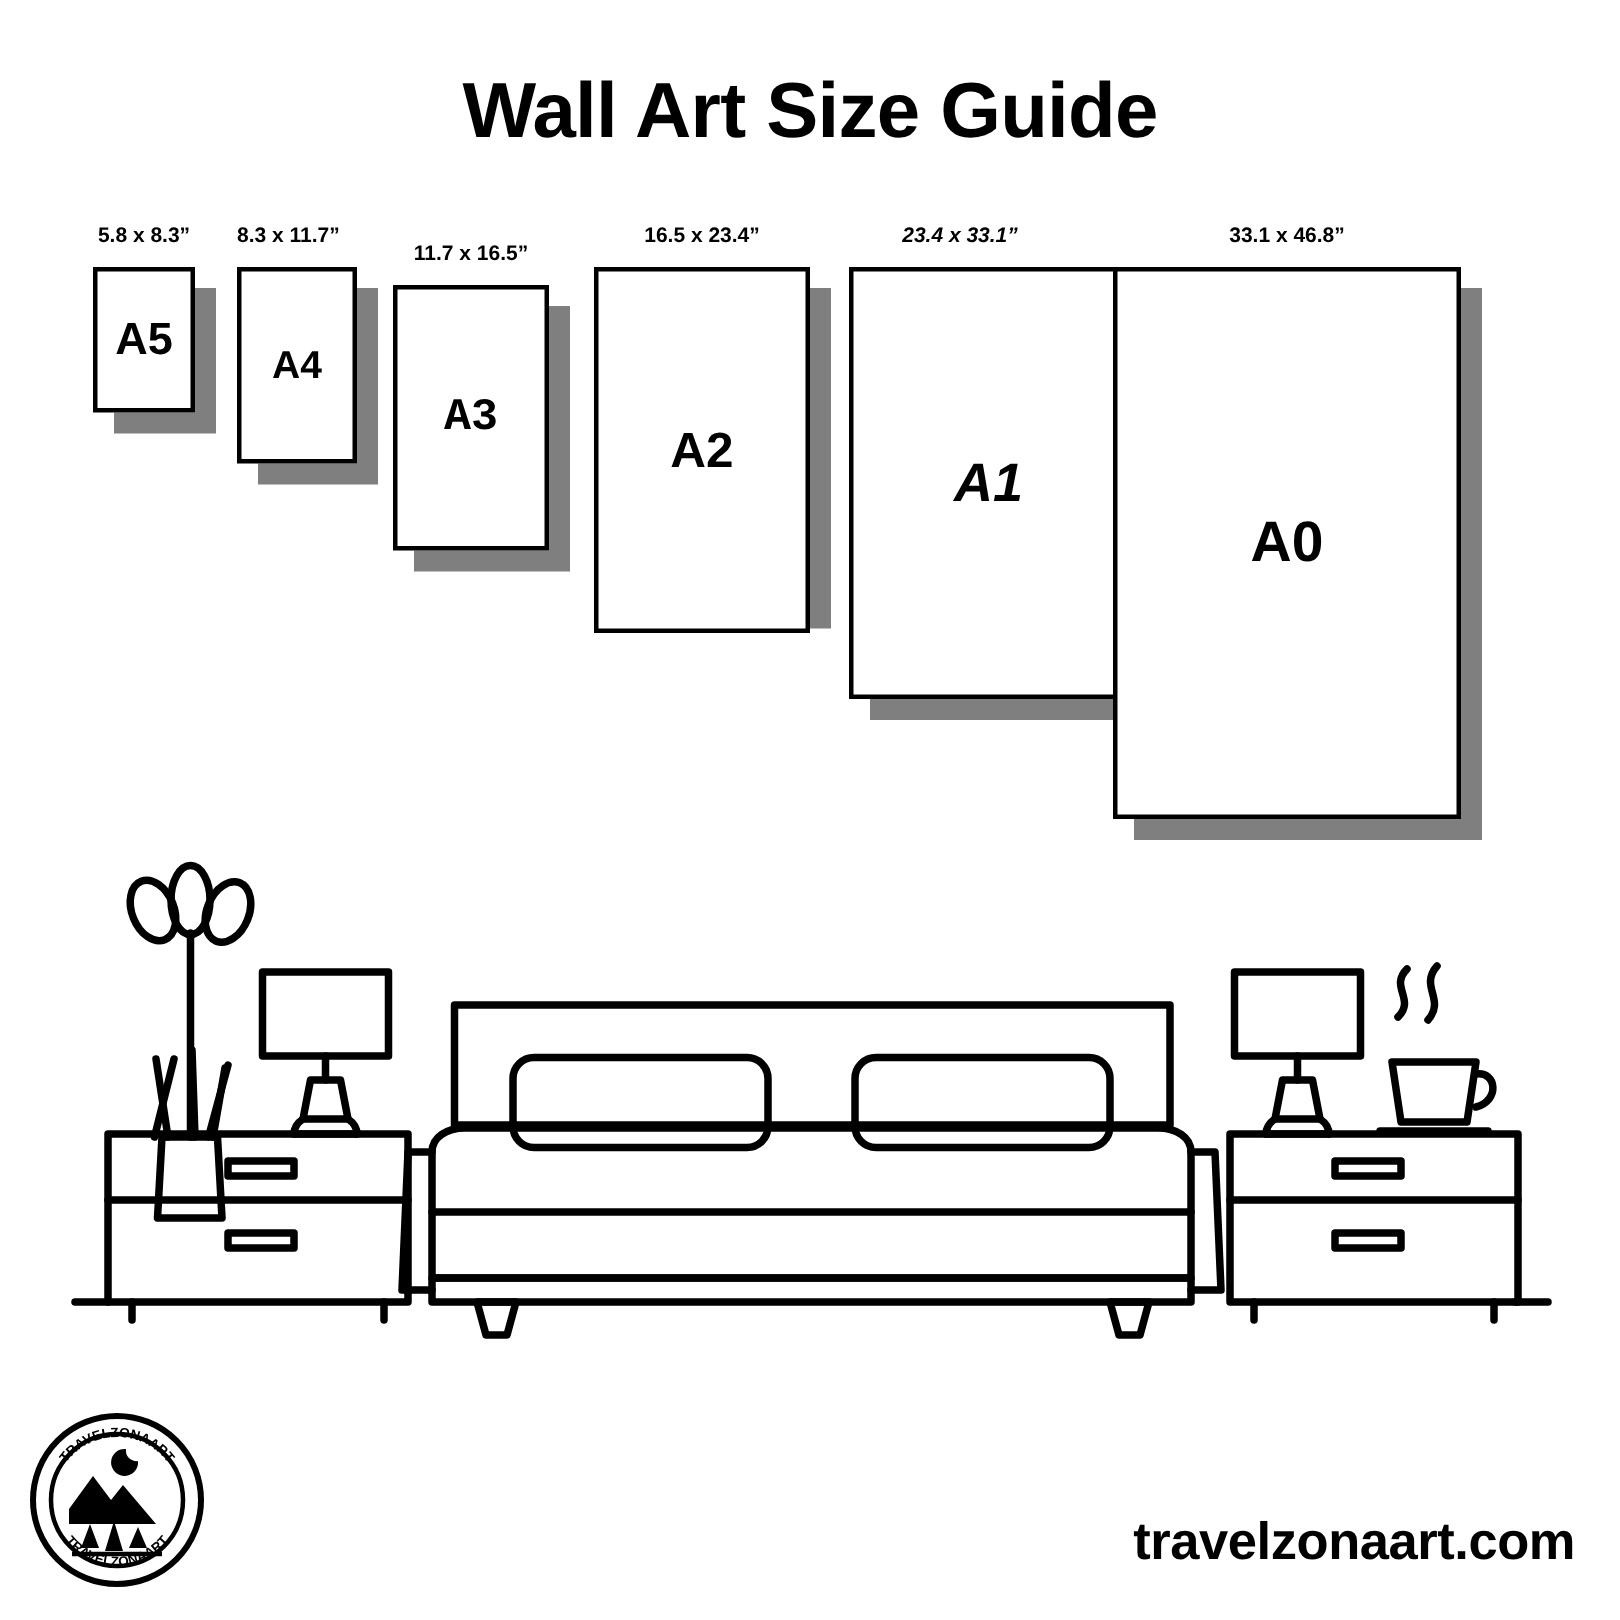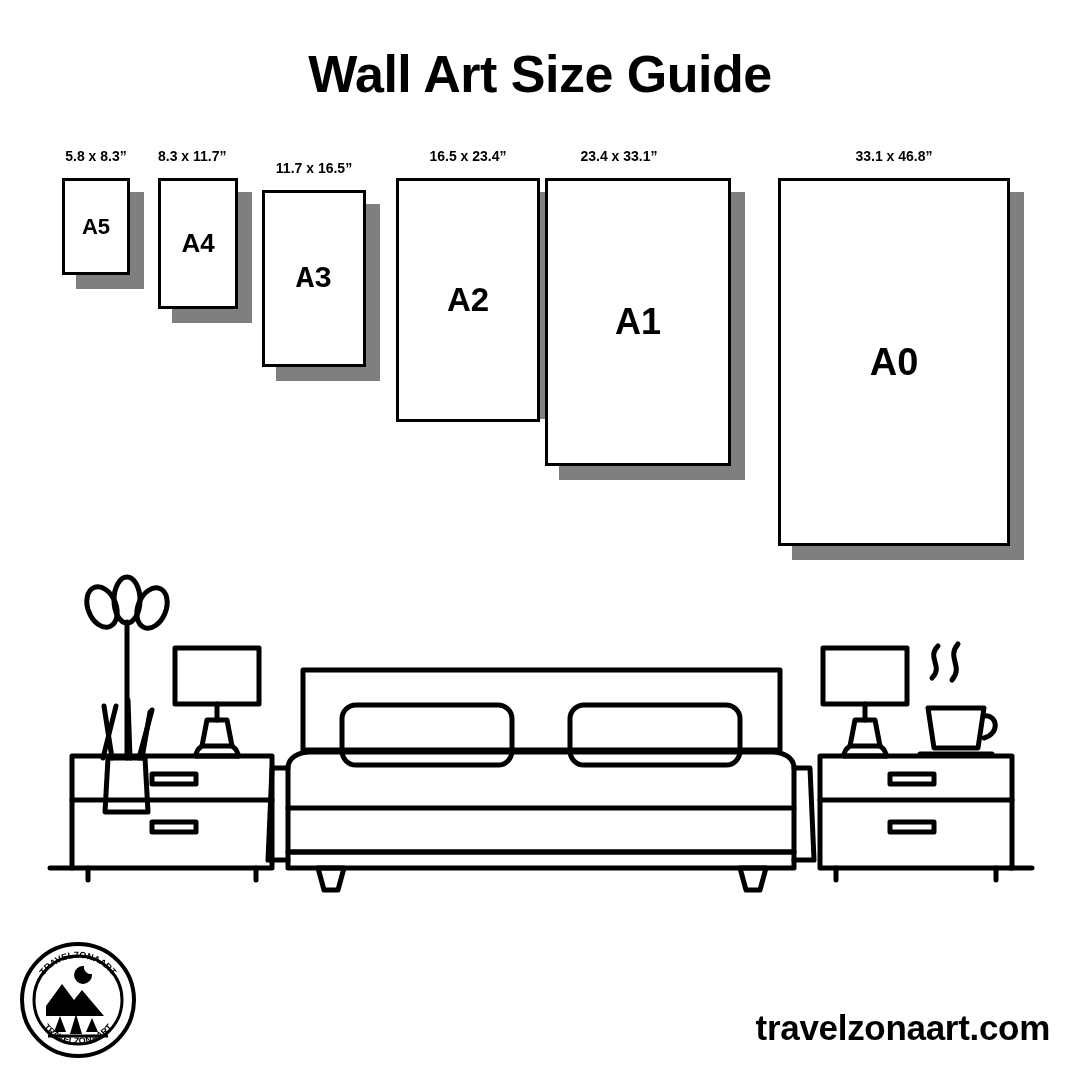--- a/index.html
+++ b/index.html
@@ -95,21 +95,21 @@
 </head>
 <body>
 
 <div id="page-title">Wall Art Size Guide</div>
 
 <div id="frames">
     <div class="frame-group" style="left: 62px; top: 148px; width: 68px; height: 137px;">
       <div class="frame-dim" style="top: 0px;">5.8 x 8.3”</div>
       <div class="frame-shadow" style="left: 14px; top: 44px; width: 68px; height: 97px;"></div>
       <div class="frame-box" style="left: 0px; top: 30px; width: 68px; height: 97px;">
-        <span class="frame-label" style="font-size: 22px;">A5</span>
+        <span class="frame-label" style="font-size: 30px;">A5</span>
       </div>
     </div>
     <div class="frame-group" style="left: 158px; top: 148px; width: 56px; height: 171px;">
       <div class="frame-dim" style="top: 0px;">8.3 x 11.7”</div>
       <div class="frame-shadow" style="left: 14px; top: 44px; width: 80px; height: 131px;"></div>
       <div class="frame-box" style="left: 0px; top: 30px; width: 80px; height: 131px;">
         <span class="frame-label" style="font-size: 26px;">A4</span>
       </div>
     </div>
     <div class="frame-group" style="left: 262px; top: 160px; width: 104px; height: 217px;">
@@ -119,28 +119,28 @@
         <span class="frame-label" style="font-size: 30px;">A3</span>
       </div>
     </div>
     <div class="frame-group" style="left: 396px; top: 148px; width: 144px; height: 267px;">
       <div class="frame-dim" style="top: 0px;">16.5 x 23.4”</div>
       <div class="frame-shadow" style="left: 14px; top: 44px; width: 144px; height: 227px;"></div>
       <div class="frame-box" style="left: 0px; top: 30px; width: 144px; height: 244px;">
         <span class="frame-label" style="font-size: 33px;">A2</span>
       </div>
     </div>
-    <div class="frame-group" style="left: 545px; top: 148px; width: 148px; height: 328px;">
+    <div class="frame-group" style="left: 566px; top: 148px; width: 148px; height: 328px; font-style: italic;">
       <div class="frame-dim" style="top: 0px;">23.4 x 33.1”</div>
       <div class="frame-shadow" style="left: 14px; top: 44px; width: 186px; height: 288px;"></div>
       <div class="frame-box" style="left: 0px; top: 30px; width: 186px; height: 288px;">
         <span class="frame-label" style="font-size: 36px;">A1</span>
       </div>
     </div>
-    <div class="frame-group" style="left: 778px; top: 148px; width: 232px; height: 408px;">
+    <div class="frame-group" style="left: 742px; top: 148px; width: 232px; height: 408px;">
       <div class="frame-dim" style="top: 0px;">33.1 x 46.8”</div>
       <div class="frame-shadow" style="left: 14px; top: 44px; width: 232px; height: 368px;"></div>
       <div class="frame-box" style="left: 0px; top: 30px; width: 232px; height: 368px;">
         <span class="frame-label" style="font-size: 38px;">A0</span>
       </div>
     </div>
   </div>
 
 <div id="bedroom">
   <svg width="1080" height="360" viewBox="0 0 1080 360" fill="none" stroke="#000000" stroke-width="5" stroke-linecap="round" stroke-linejoin="round">

